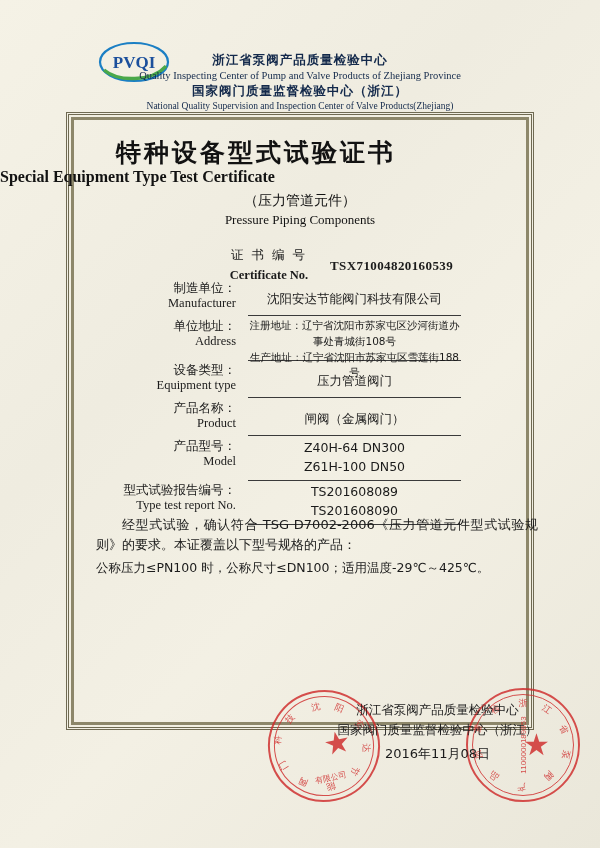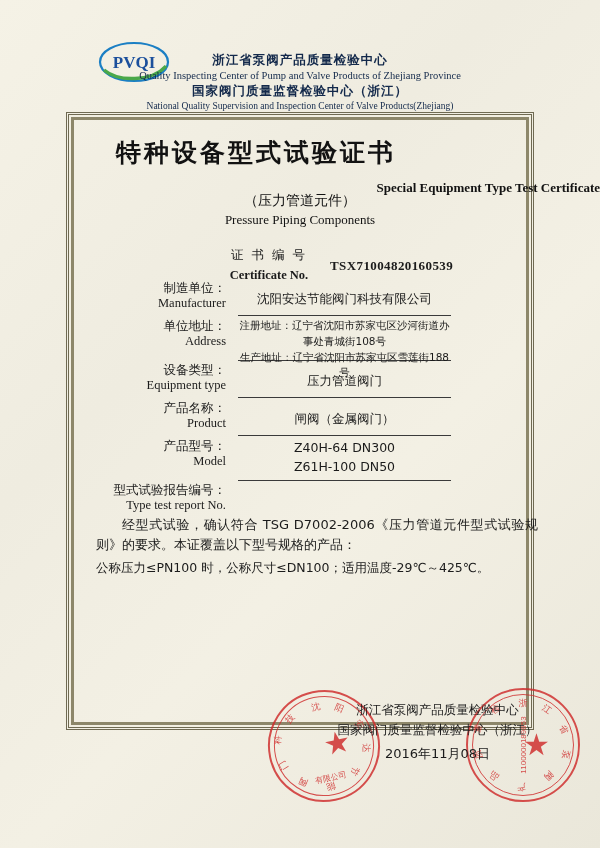--- a/index.html
+++ b/index.html
@@ -52,22 +52,22 @@
   }
   .logo svg{display:block;}
 
   
   .title-cn{
     position:absolute;top:136px;left:0;width:512px;text-align:center;
     font-size:25px;font-weight:bold;letter-spacing:3px;
     font-family:"DejaVu Sans", sans-serif;color:#121212;
   }
   .title-en{
-    position:absolute;top:180px;left:0;width:600px;text-align:right;
-    font-size:13px;font-weight:bold;color:#121212;
+    position:absolute;top:168px;left:0;width:600px;text-align:left;
+    font-size:16px;font-weight:bold;color:#121212;
     font-family:"Liberation Serif", serif;
   }
   .subtitle-cn{
     position:absolute;top:192px;left:0;width:600px;text-align:center;
     font-size:14px;font-family:"DejaVu Sans", sans-serif;color:#121212;
   }
   .subtitle-en{
     position:absolute;top:212px;left:0;width:600px;text-align:center;
     font-size:13px;font-family:"Liberation Serif", serif;color:#121212;
   }
@@ -82,21 +82,21 @@
   }
   .certno-label .cn{font-size:12.5px;font-family:"DejaVu Sans", sans-serif;letter-spacing:2px;}
   .certno-label .en{font-size:12.5px;font-weight:bold;font-family:"Liberation Serif", serif;}
   .certno-val{
     position:absolute;left:330px;top:14px;
     font-size:13px;font-weight:bold;font-family:"Liberation Serif", serif;
     letter-spacing:.4px;
   }
 
   
-  .fields{position:absolute;top:280px;left:2px;width:511px;}
+  .fields{position:absolute;top:280px;left:12px;width:511px;}
   .row{position:relative;height:38px;}
   .row .lbl{
     position:absolute;left:96px;width:128px;text-align:right;
     line-height:1.25;
   }
   .row .lbl .cn{font-size:12.5px;font-family:"DejaVu Sans", sans-serif;display:block;}
   .row .lbl .en{font-size:12.5px;font-family:"Liberation Serif", serif;display:block;}
   .row .val{
     position:absolute;left:236px;right:62px;
     border-bottom:1px solid #3a3a3a;
@@ -266,20 +266,24 @@
       <div class="val">
         <span class="v1">Z40H-64  DN300</span>
         <span class="v2">Z61H-100  DN50</span>
       </div>
     </div>
 
     <div class="row tall">
       <div class="lbl">
         <span class="cn">型式试验报告编号：</span>
         <span class="en">Type test report No.</span>
+      </div>
+      <div class="val">
+        <span class="v1">TS201608089</span>
+        <span class="v2">TS201608090</span>
       </div>
     </div>
 
   </div>
 
   <div class="body">
     <div class="indent">经型式试验，确认符合 TSG D7002-2006《压力管道元件型式试验规则》的要求。本证覆盖以下型号规格的产品：</div>
     <div class="spec" style="margin-top:2px;">公称压力≤PN100 时，公称尺寸≤DN100；适用温度-29℃～425℃。</div>
   </div>
 

